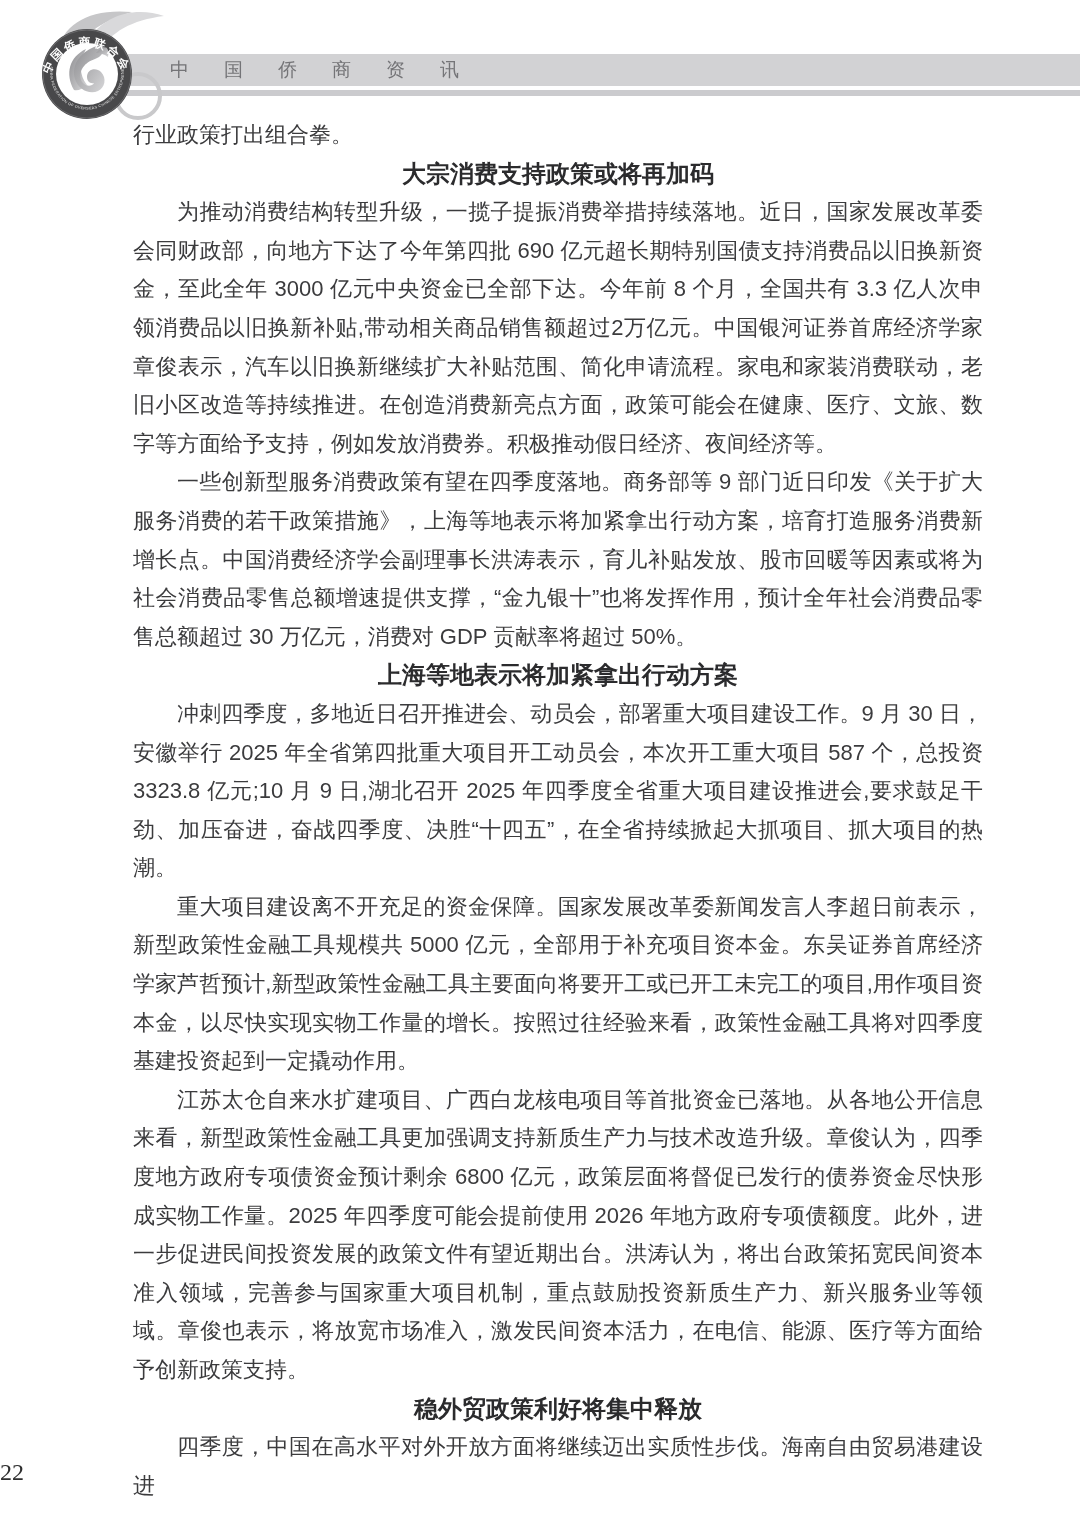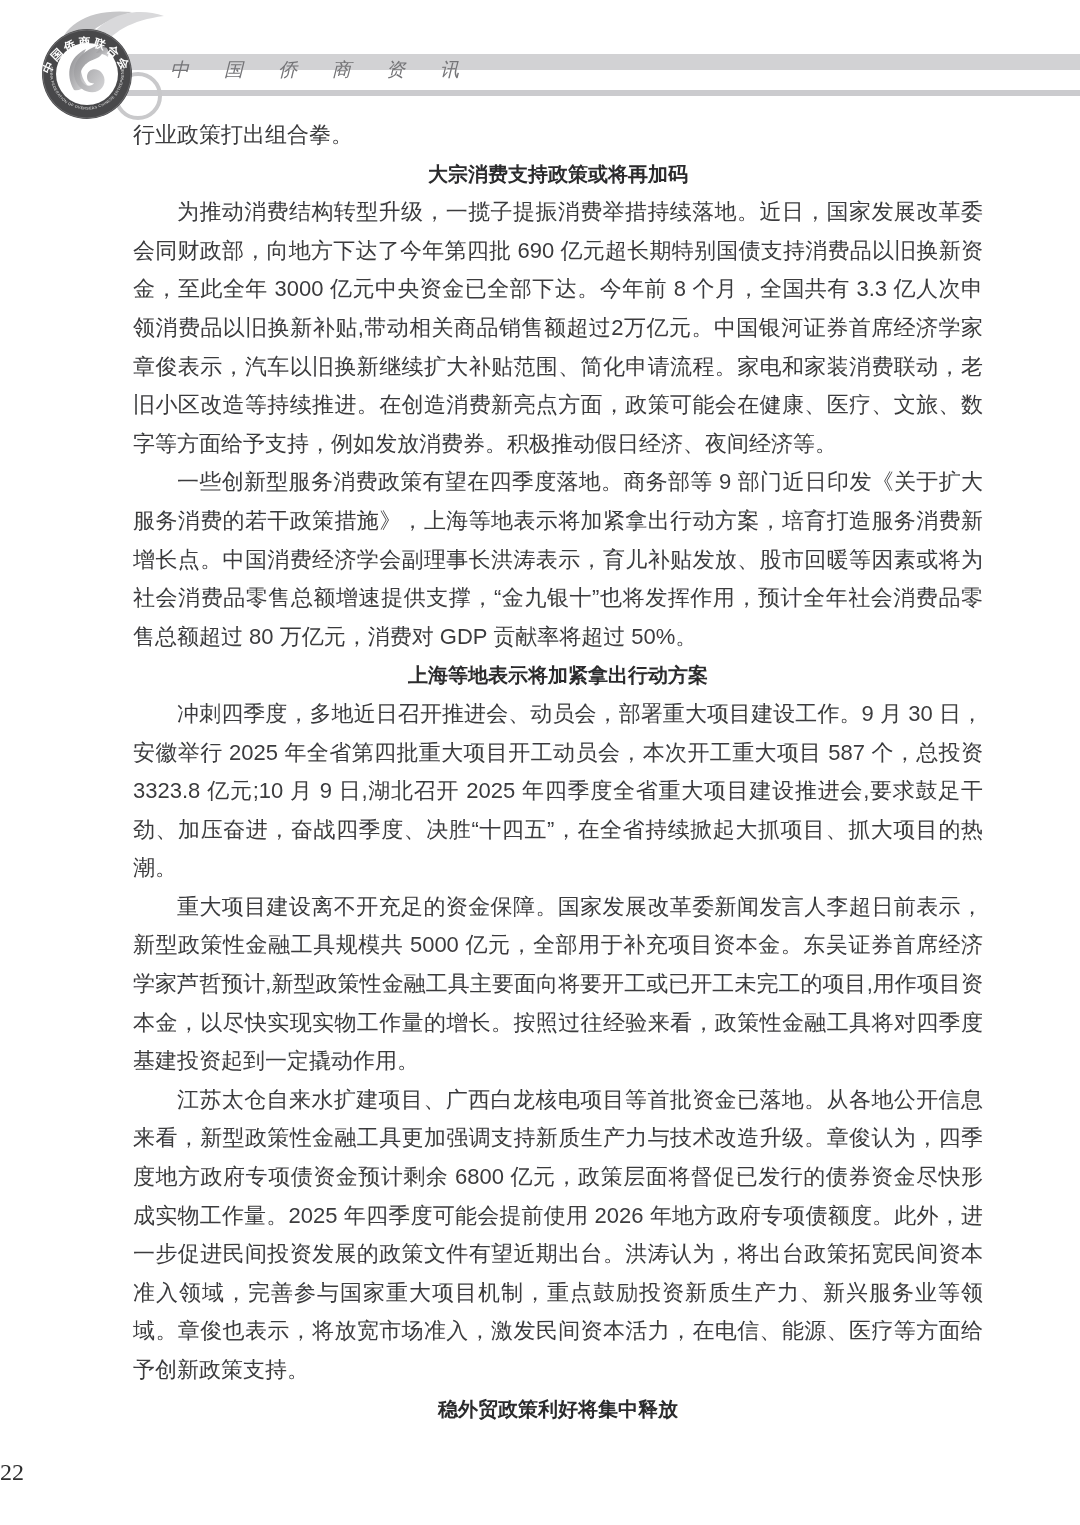--- a/index.html
+++ b/index.html
@@ -6,23 +6,22 @@
   .page{
     position:relative;
     width:1080px;height:1525px;
     margin:0 auto;
     background:#ffffff;
     overflow:hidden;
     font-family:"Liberation Sans", sans-serif;
   }
   
   .band{
-    position:absolute;left:128px;right:0;top:54px;height:16px;
+    position:absolute;left:128px;right:0;top:54px;height:32px;
     background:#d2d2d4;
-    font-style:italic;
   }
   .band-title{
     position:absolute;left:42px;top:0;height:30px;line-height:31px;
     font-size:19px;letter-spacing:35px;color:#747477;
     white-space:nowrap;font-weight:400;
   }
   .subline{
     position:absolute;left:120px;right:0;top:90px;height:6px;
     background:#cbcbce;
   }
@@ -30,21 +29,21 @@
   
   .content{
     position:absolute;left:118px;top:116px;width:850px;
     font-size:22px;line-height:38.6px;color:#3b3b3d;
     text-align:justify;
     margin-left:15px;
   }
   .content p{margin:0;text-indent:2em;}
   .content p.lead{text-indent:0;}
   .content h2{
-    margin:0;font-size:20px;line-height:38.6px;font-weight:bold;
+    margin:0;font-size:24px;line-height:38.6px;font-weight:bold;
     text-align:center;color:#2b2b2d;text-indent:0;
   }
   
   .pagenum{
     position:absolute;left:0;right:0;top:1459px;text-align:left;
     font-family:"Liberation Serif", serif;font-size:24px;color:#2f2f2f;
   }
 </style>
 </head>
 <body>
@@ -95,25 +94,26 @@
         </text>
       </g>
     </svg>
   </div>
 
   <div class="content">
     <p class="lead">行业政策打出组合拳。</p>
 
     <h2>大宗消费支持政策或将再加码</h2>
     <p>为推动消费结构转型升级，一揽子提振消费举措持续落地。近日，国家发展改革委会同财政部，向地方下达了今年第四批 690 亿元超长期特别国债支持消费品以旧换新资金，至此全年 3000 亿元中央资金已全部下达。今年前 8 个月，全国共有 3.3 亿人次申领消费品以旧换新补贴,带动相关商品销售额超过2万亿元。中国银河证券首席经济学家章俊表示，汽车以旧换新继续扩大补贴范围、简化申请流程。家电和家装消费联动，老旧小区改造等持续推进。在创造消费新亮点方面，政策可能会在健康、医疗、文旅、数字等方面给予支持，例如发放消费券。积极推动假日经济、夜间经济等。</p>
-    <p>一些创新型服务消费政策有望在四季度落地。商务部等 9 部门近日印发《关于扩大服务消费的若干政策措施》，上海等地表示将加紧拿出行动方案，培育打造服务消费新增长点。中国消费经济学会副理事长洪涛表示，育儿补贴发放、股市回暖等因素或将为社会消费品零售总额增速提供支撑，“金九银十”也将发挥作用，预计全年社会消费品零售总额超过 80 万亿元，消费对 GDP 贡献率将超过 50%。</p>
+    <p>一些创新型服务消费政策有望在四季度落地。商务部等 9 部门近日印发《关于扩大服务消费的若干政策措施》，上海等地表示将加紧拿出行动方案，培育打造服务消费新增长点。中国消费经济学会副理事长洪涛表示，育儿补贴发放、股市回暖等因素或将为社会消费品零售总额增速提供支撑，“金九银十”也将发挥作用，预计全年社会消费品零售总额超过 30 万亿元，消费对 GDP 贡献率将超过 50%。</p>
 
     <h2>上海等地表示将加紧拿出行动方案</h2>
     <p>冲刺四季度，多地近日召开推进会、动员会，部署重大项目建设工作。9 月 30 日，安徽举行 2025 年全省第四批重大项目开工动员会，本次开工重大项目 587 个，总投资 3323.8 亿元;10 月 9 日,湖北召开 2025 年四季度全省重大项目建设推进会,要求鼓足干劲、加压奋进，奋战四季度、决胜“十四五”，在全省持续掀起大抓项目、抓大项目的热潮。</p>
     <p>重大项目建设离不开充足的资金保障。国家发展改革委新闻发言人李超日前表示，新型政策性金融工具规模共 5000 亿元，全部用于补充项目资本金。东吴证券首席经济学家芦哲预计,新型政策性金融工具主要面向将要开工或已开工未完工的项目,用作项目资本金，以尽快实现实物工作量的增长。按照过往经验来看，政策性金融工具将对四季度基建投资起到一定撬动作用。</p>
     <p>江苏太仓自来水扩建项目、广西白龙核电项目等首批资金已落地。从各地公开信息来看，新型政策性金融工具更加强调支持新质生产力与技术改造升级。章俊认为，四季度地方政府专项债资金预计剩余 6800 亿元，政策层面将督促已发行的债券资金尽快形成实物工作量。2025 年四季度可能会提前使用 2026 年地方政府专项债额度。此外，进一步促进民间投资发展的政策文件有望近期出台。洪涛认为，将出台政策拓宽民间资本准入领域，完善参与国家重大项目机制，重点鼓励投资新质生产力、新兴服务业等领域。章俊也表示，将放宽市场准入，激发民间资本活力，在电信、能源、医疗等方面给予创新政策支持。</p>
 
     <h2>稳外贸政策利好将集中释放</h2>
+    <p>四季度，中国在高水平对外开放方面将继续迈出实质性步伐。海南自由贸易港建设进</p>
   </div>
 
   <div class="pagenum">22</div>
 
 </div>
 
 </body></html>

